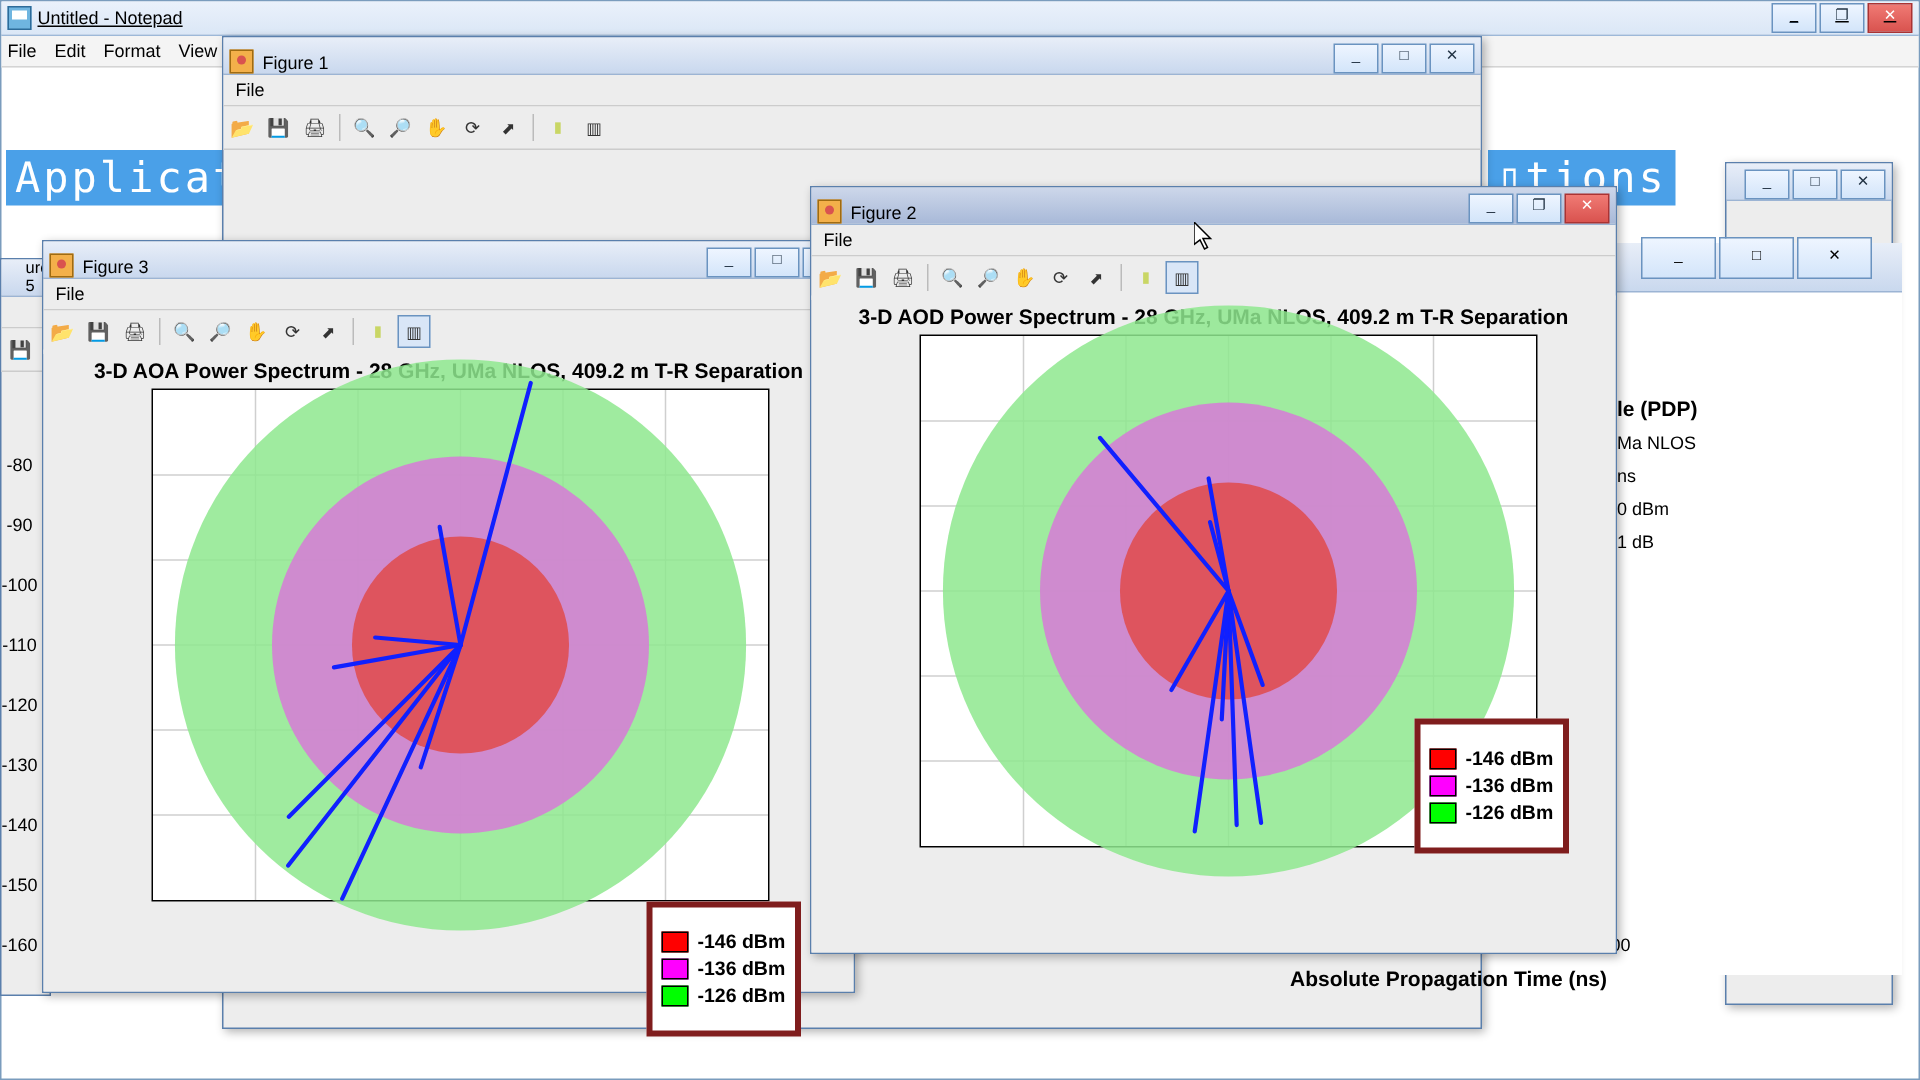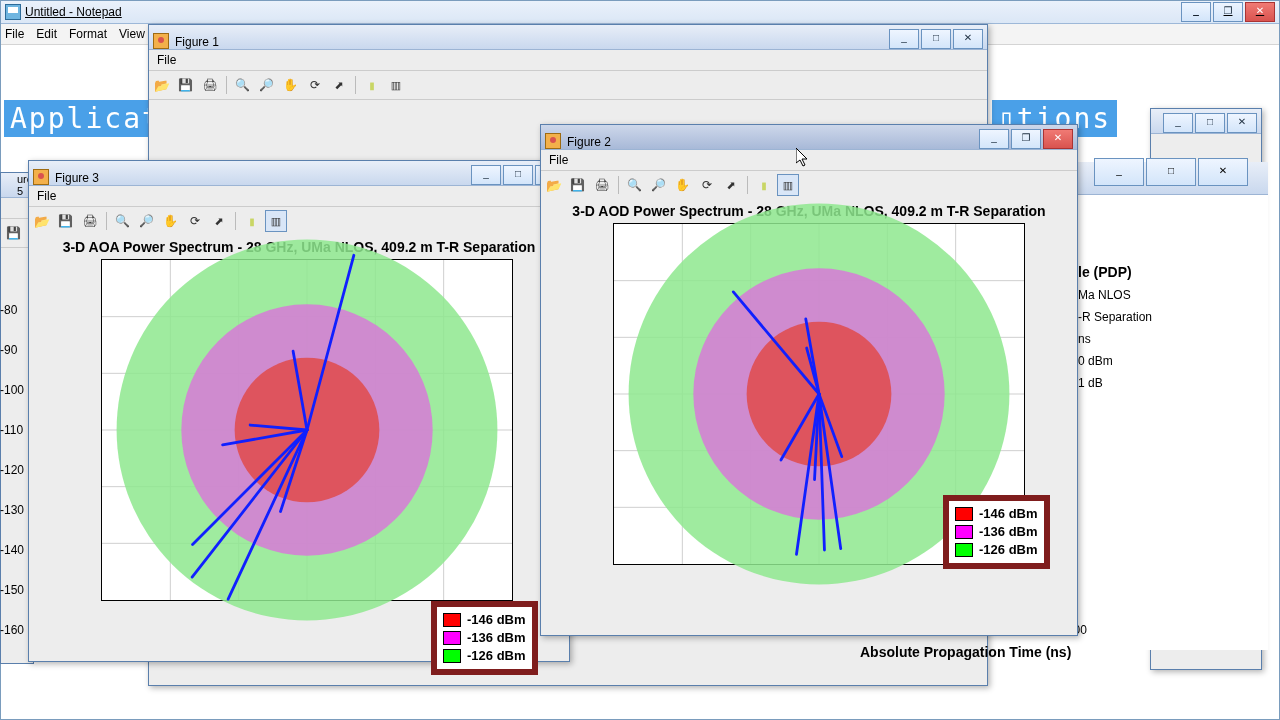--- a/index.html
+++ b/index.html
@@ -51,36 +51,36 @@
   .ico-link::before{content:"▥";font-size:11px;}
 
   .figcontent{position:absolute;left:0;right:0;top:72px;bottom:0;background:#ededed;}
 
   .charttitle{font-weight:bold;font-size:14px;text-align:center;color:#000;margin:6px 8px 4px 8px;white-space:nowrap;overflow:hidden;}
 
   .plotbox{position:relative;background:#fff;border:1px solid #000;margin:0 auto;}
   .grid line{stroke:#cfcfcf;stroke-width:1;}
   .ring{fill-opacity:0.85;}
   .ray{stroke:#1020ff;stroke-width:2.8;stroke-linecap:round;}
-  .legend{position:absolute;background:#fff;border:6px solid #7f1d1d;padding:4px 6px;font-size:13px;font-weight:bold;line-height:18px;}
+  .legend{position:absolute;background:#fff;border:4px solid #7f1d1d;padding:14px 6px;font-size:13px;font-weight:bold;line-height:18px;}
   .legend .row{display:flex;align-items:center;gap:6px;}
   .legend .sw{width:16px;height:12px;border:1px solid #000;}
 
   
   .nyusim{position:absolute;left:168px;top:104px;width:780px;height:56px;
           background:linear-gradient(90deg,#4a1c8c,#5a24a6,#4a1c8c);color:#fff;
           display:flex;align-items:center;padding-left:36px;font-weight:700;letter-spacing:3px;
           font-size:24px;}
   .nyusim span{font-size:9px;letter-spacing:0;display:block;font-weight:400;margin-top:-2px;}
 
   .appstrip{position:absolute;background:#4aa0e8;color:#fff;font-family:monospace;
             font-size:28px;letter-spacing:2px;padding:2px 6px;}
 
   
-  .yticks{position:absolute;left:0;top:290px;font-size:12px;color:#000;text-align:left;width:26px;line-height:40px;}
+  .yticks{position:absolute;left:0;top:290px;font-size:12px;color:#000;text-align:center;width:26px;line-height:40px;}
 
   
   .frag-right{position:absolute;right:12px;top:170px;width:200px;height:480px;background:#fff;}
   .frag-right .t{font-weight:bold;font-size:14px;margin-top:90px;}
   .frag-right div{padding:4px 10px;color:#000;}
 
   
   .xticks{position:absolute;left:790px;top:623px;font-size:12px;color:#000;letter-spacing:0;}
   .xlabel{position:absolute;left:860px;top:644px;font-size:14px;font-weight:bold;}
 
@@ -138,21 +138,20 @@
   <div class="figtitle" style="position:absolute;left:0;right:0;top:-8px;">
      <span class="tlabel"></span>
      <div class="win-btns">
        <div class="wbtn">_</div>
        <div class="wbtn">□</div>
        <div class="wbtn">✕</div>
      </div>
   </div>
   <div class="t">le (PDP)</div>
   <div>Ma NLOS</div>
-  <div>-R Separation</div>
   <div>ns</div>
   <div>0 dBm</div>
   <div>1 dB</div>
 </div>
 
 <div class="figwin" style="left:148px;top:24px;width:838px;height:660px;">
   <div class="figtitle">
     <span class="mico"></span>
     <span class="tlabel">Figure 1</span>
     <div class="win-btns">

